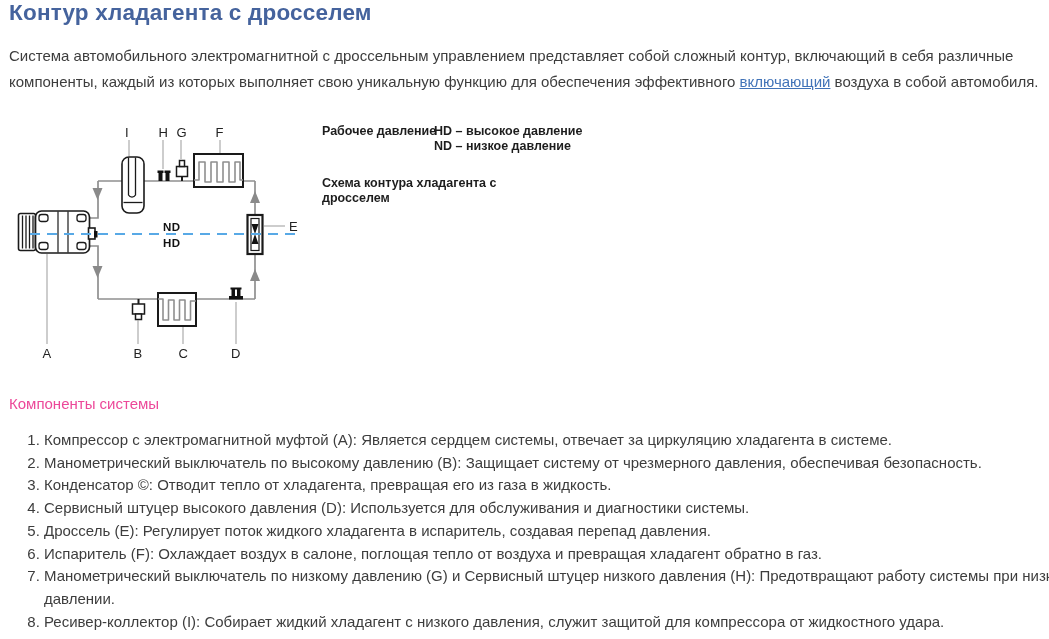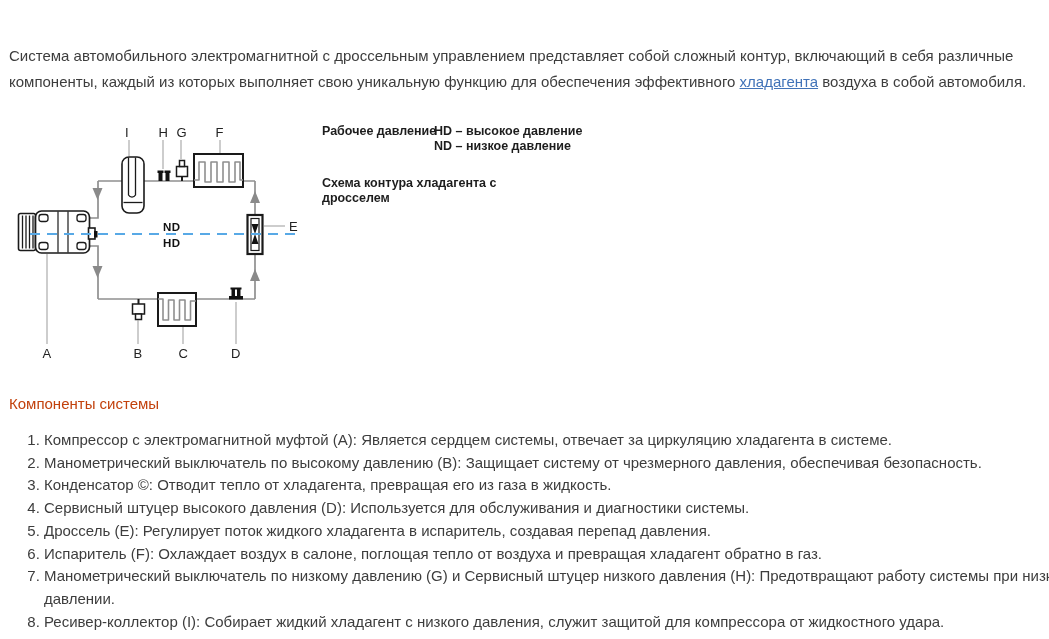--- a/index.html
+++ b/index.html
@@ -11,38 +11,39 @@
     position:absolute;left:9px;top:0;margin:0;
     font-size:22.5px;font-weight:700;color:#45639d;letter-spacing:.2px;
   }
   .intro{
     position:absolute;left:9px;top:43px;width:1033px;margin:0;
     font-size:15px;line-height:26px;color:#3d3d3d;
   }
   .intro a{color:#4173b8;text-decoration:underline;cursor:pointer;}
   .diagram-svg{position:absolute;left:0;top:112px;}
   .components-heading{
-    position:absolute;left:9px;top:395px;margin:0;font-size:15px;color:#c2410c;
+    position:absolute;left:9px;top:395px;margin:0;font-size:15px;color:#ec4899;
   }
   .components{
     position:absolute;left:9px;top:429px;width:1034px;margin:0;
     padding:0 0 0 35px;font-size:15px;line-height:22.7px;color:#3d3d3d;
   }
   .components li{margin:0;padding:0;}
   .dlabel{font-family:"Liberation Sans","DejaVu Sans",sans-serif;font-size:13px;fill:#222222;}
   .dlegend{font-family:"Liberation Sans","DejaVu Sans",sans-serif;font-size:12.5px;font-weight:600;fill:#1d1d1d;}
   .dbold{font-family:"Liberation Sans","DejaVu Sans",sans-serif;font-size:11.5px;font-weight:700;fill:#111111;letter-spacing:.5px;}
 </style>
 </head>
 <body>
 
 <div class="page">
 
+  <h1 class="title">Контур хладагента с дросселем</h1>
 
-  <p class="intro"><span>Система автомобильного электромагнитной с дроссельным управлением представляет собой сложный контур, включающий в себя различные компоненты, каждый из которых выполняет свою уникальную функцию для обеспечения эффективного </span><a>хладагента</a><span> воздуха в собой автомобиля.</span></p>
+  <p class="intro"><span>Система автомобильного электромагнитной с дроссельным управлением представляет собой сложный контур, включающий в себя различные компоненты, каждый из которых выполняет свою уникальную функцию для обеспечения эффективного </span><a>включающий</a><span> воздуха в собой автомобиля.</span></p>
 
   <svg class="diagram-svg" width="640" height="262" viewBox="0 0 640 262">
 
     <g stroke="#8f8f8f" stroke-width="1.7" fill="none">
       <path d="M98 69 H255"></path>
       <path d="M255 69 V187"></path>
       <path d="M98 187 H255"></path>
       <path d="M98 69 V106 H87"></path>
       <path d="M87 134 H98 V187"></path>
     </g>

